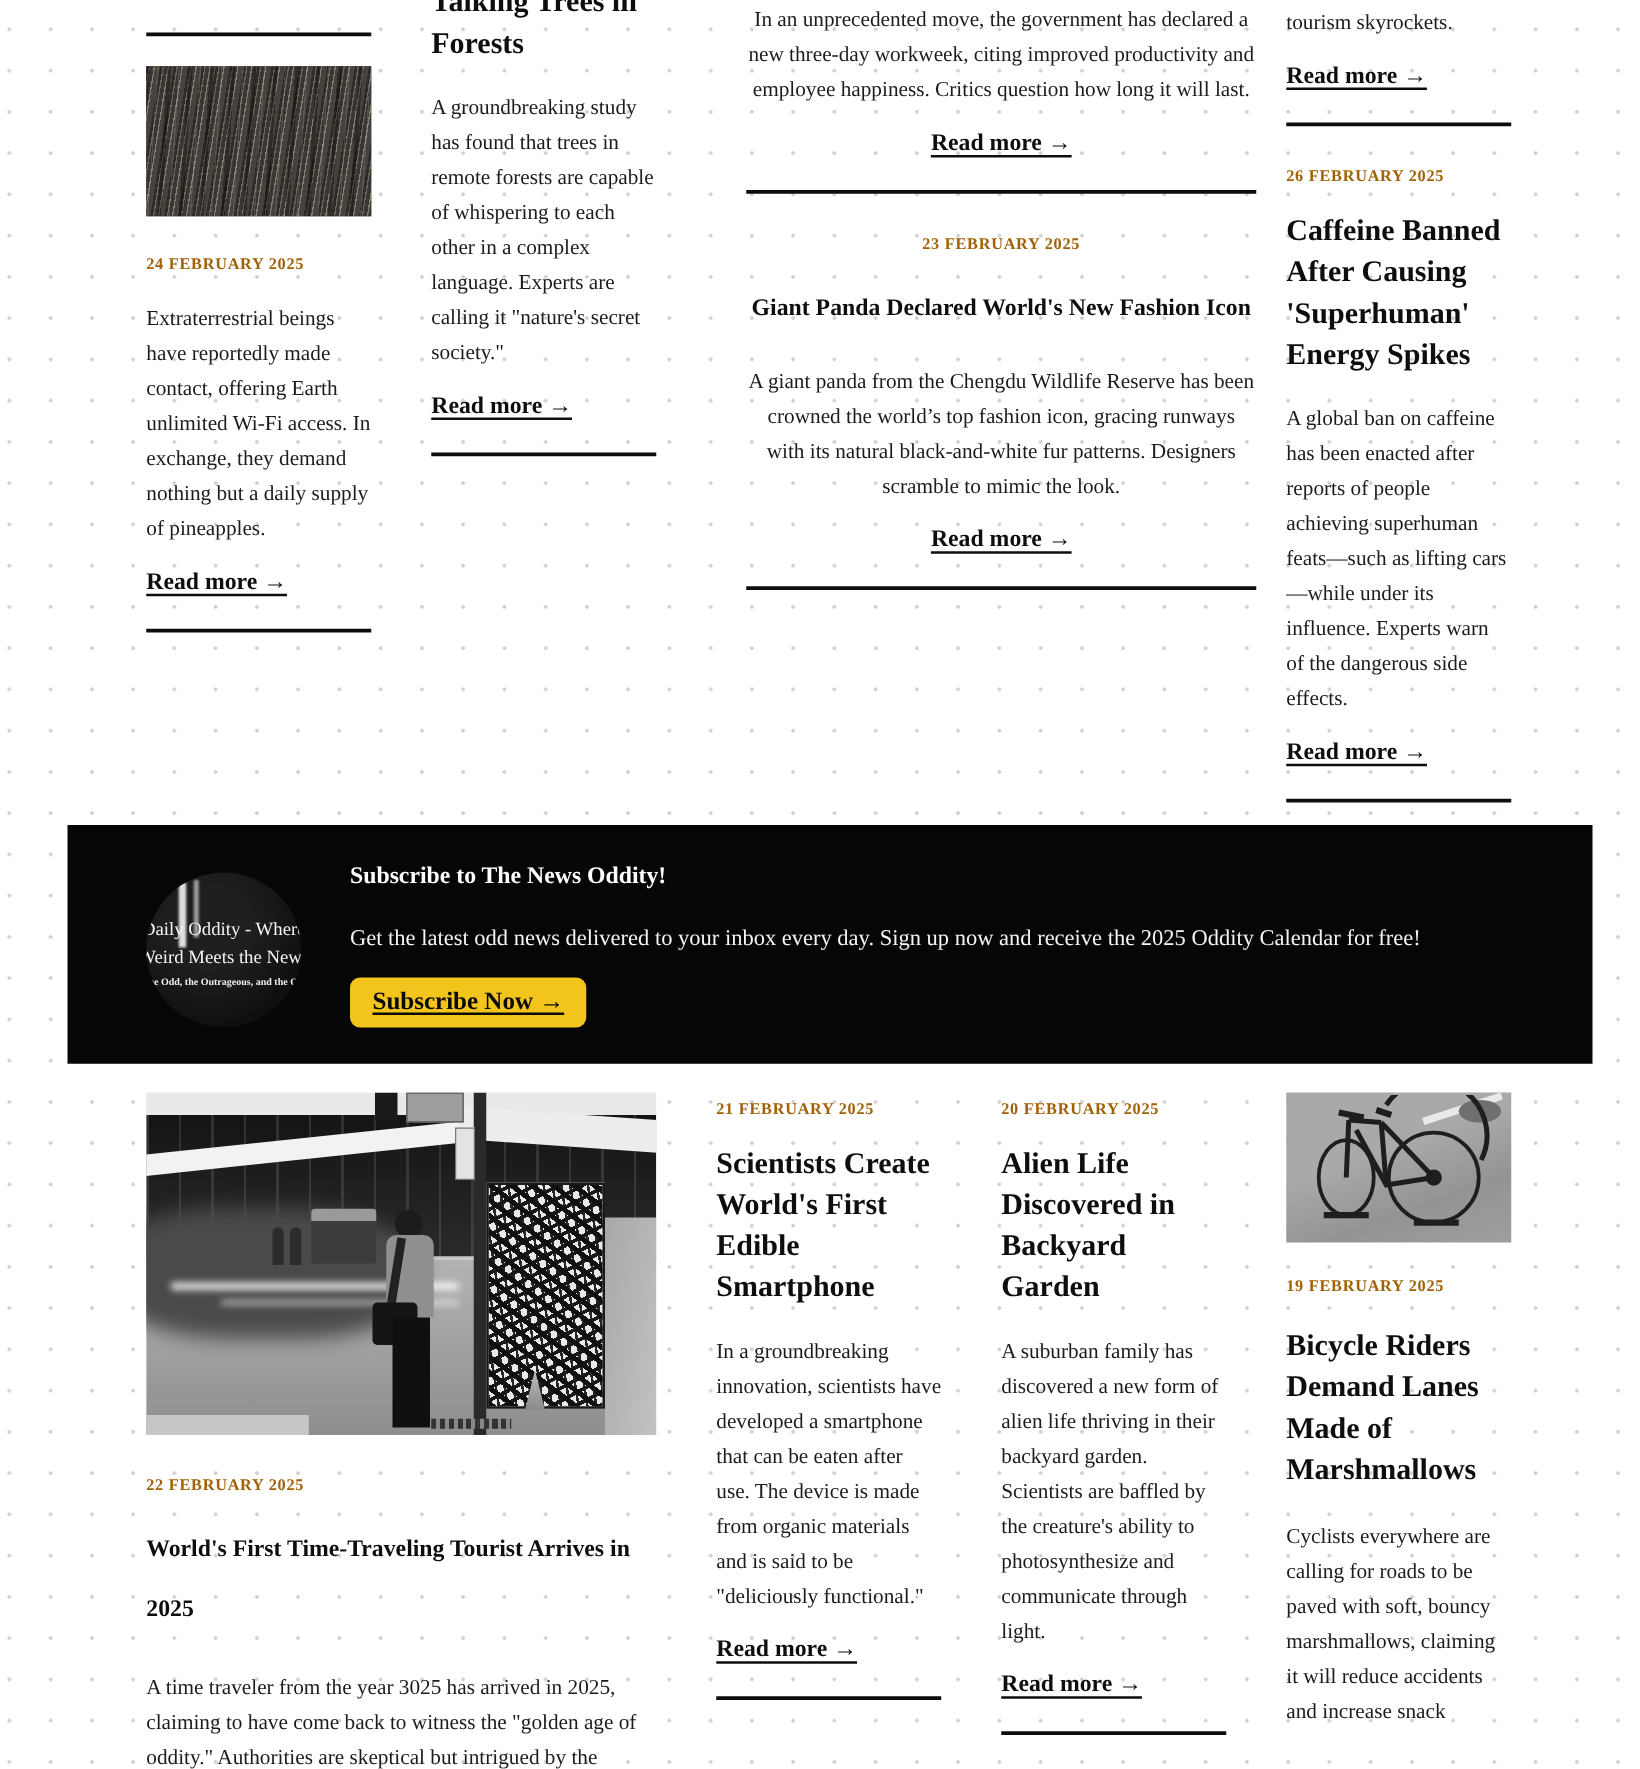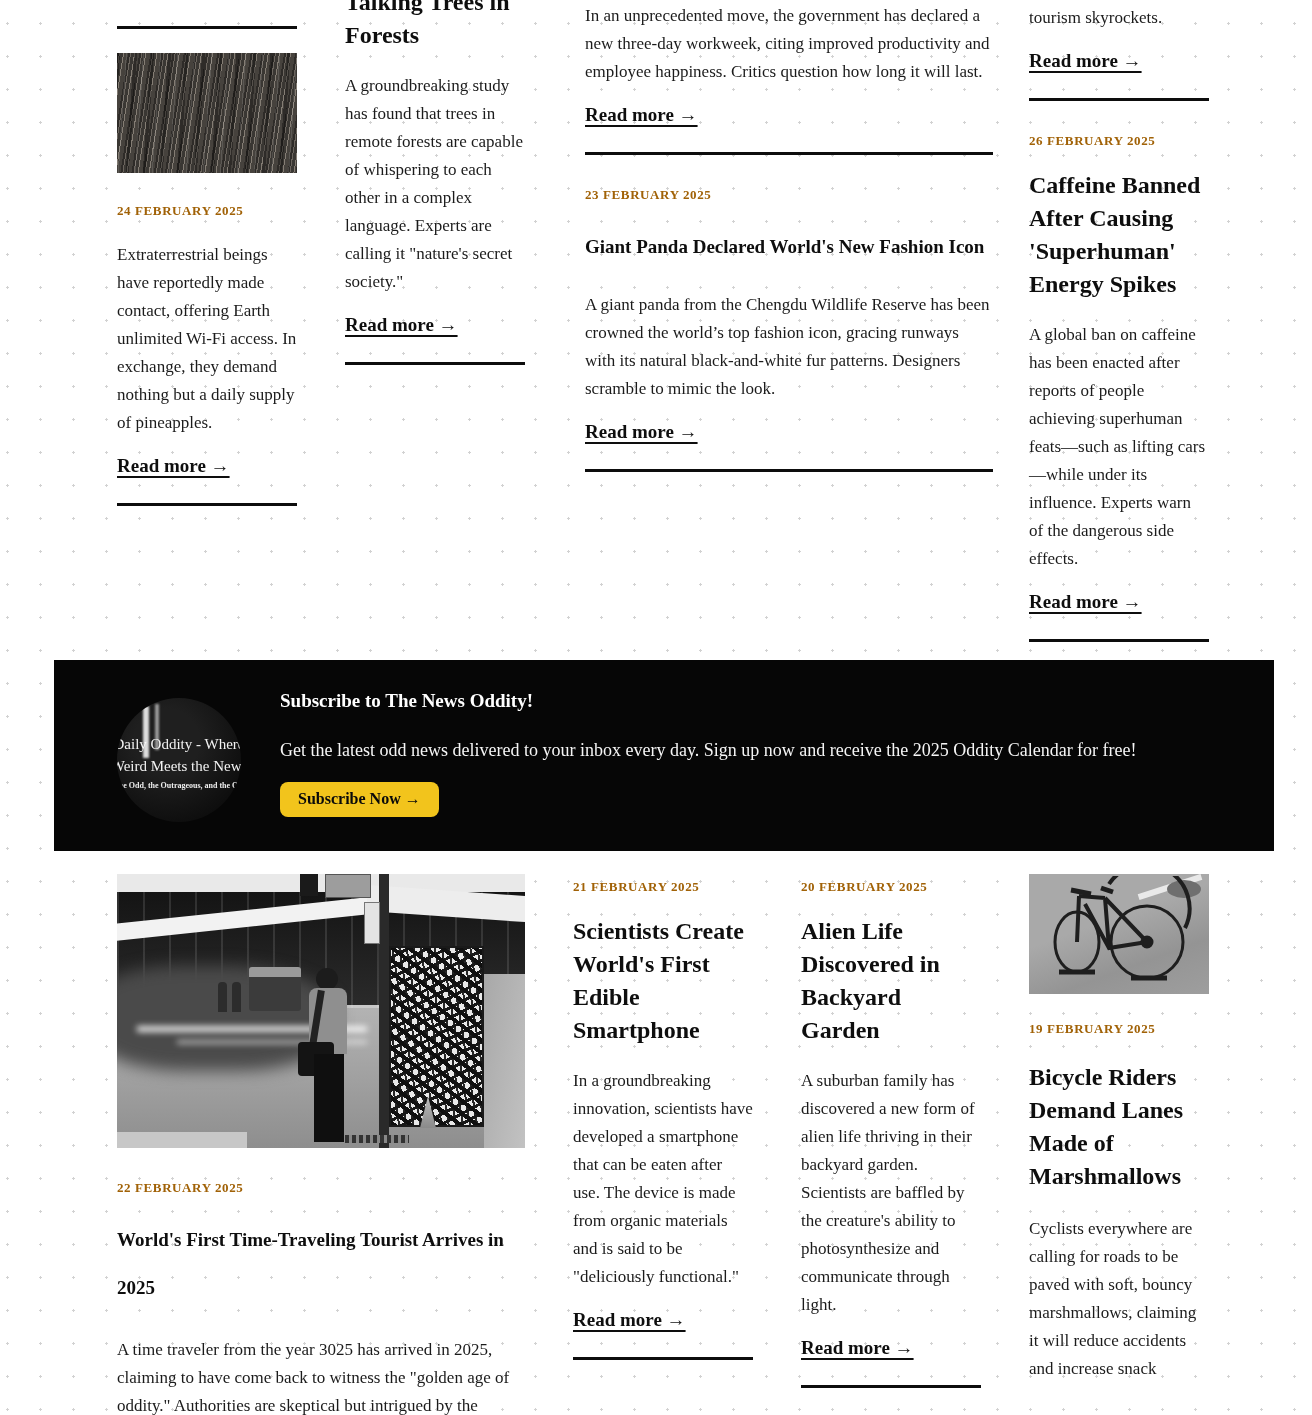--- a/index.html
+++ b/index.html
@@ -79,27 +79,27 @@
   .logo{position:absolute;left:63px;top:38px;width:124px;height:124px;border-radius:50%;overflow:hidden;
     background:radial-gradient(circle at 40% 35%,#1f1f1f 0 30%,#101010 70%,#050505);
     display:flex;flex-direction:column;justify-content:center;align-items:center;}
   .logo::before{content:"";position:absolute;left:26px;top:8px;width:6px;height:52px;background:rgba(255,255,255,.85);filter:blur(1px);}
   .logo::after{content:"";position:absolute;left:38px;top:6px;width:4px;height:46px;background:rgba(255,255,255,.55);filter:blur(1px);}
   .logo-line{color:#f3f3f3;font-size:15px;line-height:26px;white-space:nowrap;margin:0;}
   .logo-tag{color:#eee;font-size:8px;font-weight:bold;white-space:nowrap;margin:2px 0 0;}
   .banner-heading{position:absolute;left:226px;top:30px;margin:0;color:#fff;font-size:19px;font-weight:bold;}
   .banner-body{position:absolute;left:226px;top:80px;margin:0;color:#f5f5f5;font-size:18px;}
   .banner-btn{position:absolute;left:226px;top:122px;display:inline-block;background:var(--accent);
-    color:#0a0a0a;font-size:16px;font-weight:bold;padding:8px 18px 9px;border-radius:8px;border:none;
-    text-decoration-thickness:2px;text-underline-offset:3px;cursor:pointer;}
+    color:#0a0a0a;font-size:20px;font-weight:bold;padding:8px 18px 9px;border-radius:8px;border:none;
+    text-decoration:underline;text-decoration-thickness:2px;text-underline-offset:3px;cursor:pointer;}
 
   
   #top-col1{left:117px;top:0;}
   #top-col2{left:345px;top:-14px;}
-  #top-col3{left:585px;top:2px;}
+  #top-col3{left:597px;top:2px;text-align:center;}
   #top-col4{left:1029px;top:4px;}
   #bottom-col1{left:117px;top:874px;}
   #bottom-col2{left:573px;top:879px;}
   #bottom-col3{left:801px;top:879px;}
   #bottom-col4{left:1029px;top:874px;}
   #top-col2 .title{margin-top:0;}
   #top-col3 .body.first,#top-col4 .body.first{margin-top:0;}
   .feature-title{font-size:19px;line-height:48px;}
 </style>
 </head>

